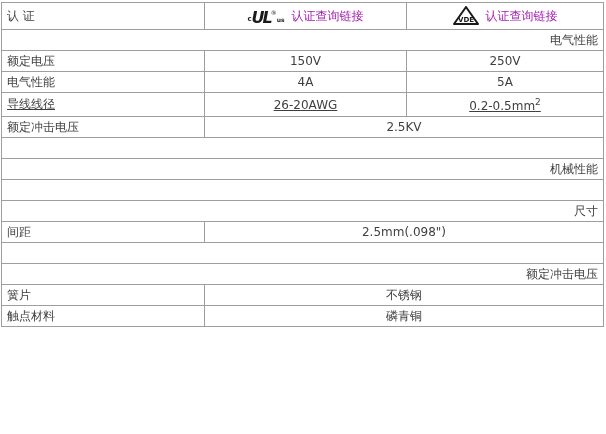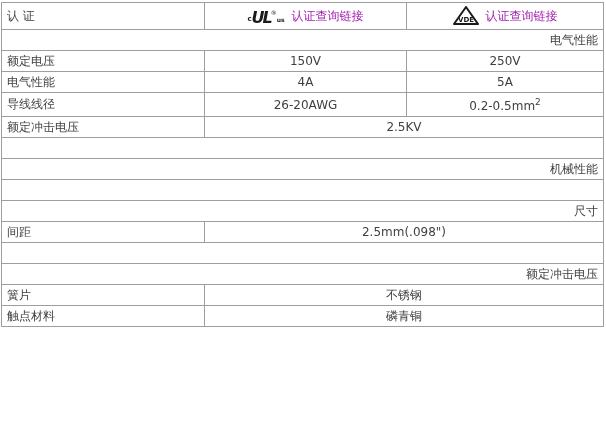--- a/index.html
+++ b/index.html
@@ -19,21 +19,21 @@
   td {
     border:1px solid #9e9e9e;
     height:21px; padding:1px 5px;
     overflow:hidden; white-space:nowrap;
     vertical-align:middle;
   }
   td.label { text-align:left; }
   td.value { text-align:center; }
   td.section { text-align:right; }
   tr.cert-row td { height:27px; }
-  tr.wire-row td { height:24px; }
+  tr.wire-row td { height:24px;text-decoration:underline; }
   tr.spacer-row td { height:21px; }
   .logo-cell { display:flex; align-items:center; justify-content:center; gap:7px; }
   .cert-link { color:#a21caf; text-decoration:none; cursor:pointer; }
   
   .ul-mark { display:inline-flex; align-items:flex-end; line-height:1; color:#1a1a1a; }
   .ul-mark .c-sub { font-size:7px; font-weight:bold; transform:translateY(-1px); }
   .ul-mark .ul-core { font-size:16px; font-weight:bold; font-style:italic; letter-spacing:-2px; transform:translateY(2px); }
   .ul-mark .reg { font-size:6px; transform:translateY(-8px); }
   .ul-mark .us-sub { font-size:6px; font-weight:bold; transform:translateY(-1px); }
   

